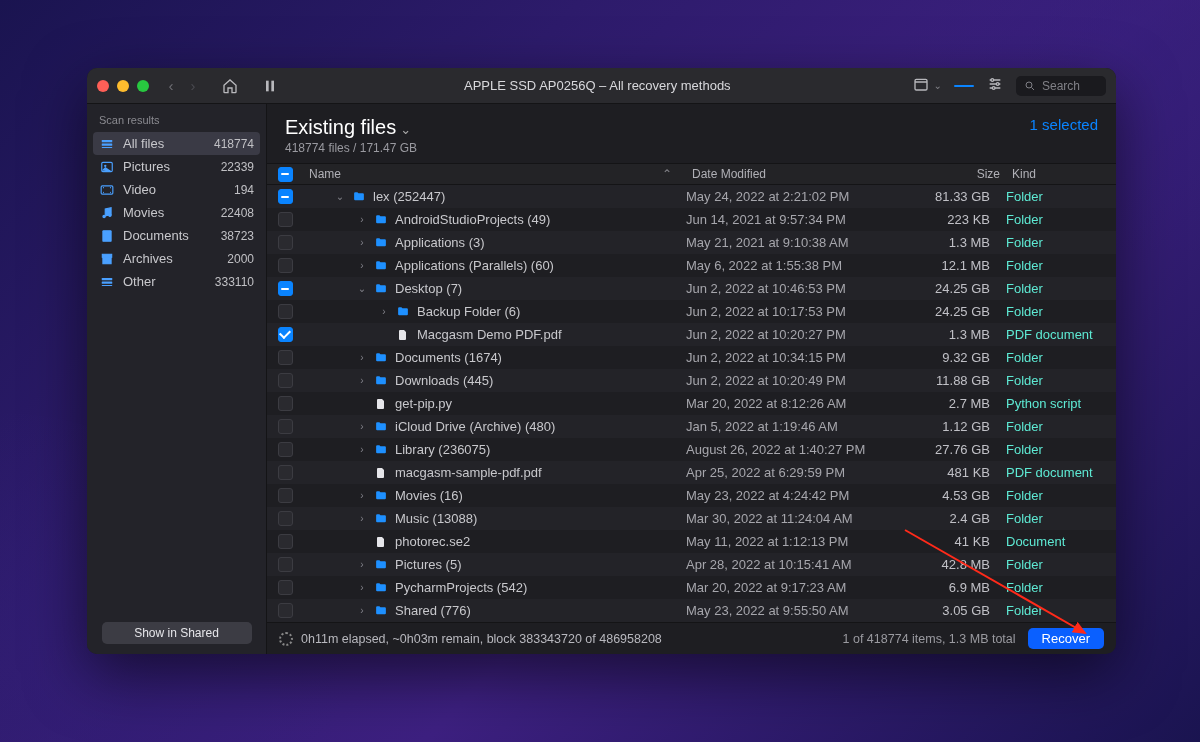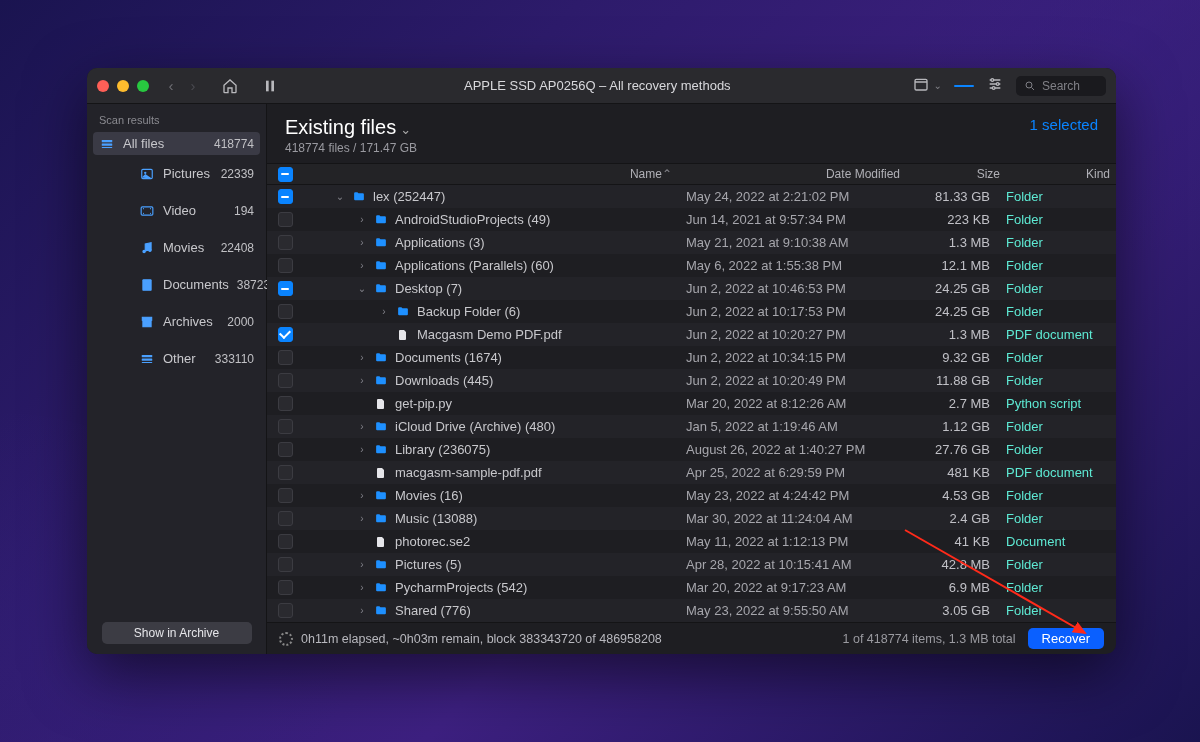--- a/index.html
+++ b/index.html
@@ -54,37 +54,37 @@
 .search span{color:#808086; font-size:12px;}
 
 .body { flex:1; display:flex; overflow:hidden; }
 .sidebar {
   width: 180px; flex: 0 0 180px;
   background: rgba(36,36,42,0.85);
   display:flex; flex-direction:column;
   border-right: 1px solid #141416;
 }
 .sb-head { font-size:11px; color:#8a8a90; padding:10px 12px 6px; }
-.sb-item { display:flex; align-items:center; padding:11px 12px; gap:8px; color:#c8c8cc;margin-left:40px;}
+.sb-item { display:flex; align-items:center; padding:4px 12px; gap:8px; color:#c8c8cc;}
 .sb-item .count{ margin-left:auto; font-size:12px; color:#c0c0c4;}
 .sb-item.active { background:#3a3a45; border-radius:4px; margin:0 6px; padding:4px 6px;}
 .sb-icon { width:16px; height:14px; display:flex;align-items:center;justify-content:center;}
 .sb-icon svg{width:16px;height:14px; fill:#4aa0ff;}
 .sb-foot { margin-top:auto; padding:8px 12px 10px; display:flex; justify-content:center;}
 .finder-btn { background:rgba(110,110,120,0.35); color:#e6e6ea; border-radius:5px; padding:4px 16px; font-size:12px; width:150px; text-align:center;}
 
 .main { flex:1; display:flex; flex-direction:column; overflow:hidden; }
 .header { padding:12px 18px 8px; display:flex; align-items:flex-start;}
 .header h1 { color:#fff; font-size:20px; font-weight:400;}
 .header h1 .chev{font-size:13px; color:#aaa; margin-left:4px;}
 .header .sub { font-size:12px; color:#9a9aa0; margin-top:2px;}
 .header .right{ margin-left:auto; color:#0a84ff; font-size:15px;}
 
 .cols { display:flex; height:22px; background:#232326; font-size:12px; color:#b0b0b6; align-items:center; border-top:1px solid #141416; border-bottom:1px solid #141416;}
-.cols > div{ padding:0 6px;text-align:right;}
+.cols > div{ padding:0 6px;}
 .c-chk{width:36px; display:flex;justify-content:center;}
 .c-name{flex:1; padding-left:12px;}
 .c-name .sort{float:right; margin-right:8px; color:#808086;}
 .c-date{width:220px;}
 .c-size{width:100px; text-align:right; padding-right:16px;}
 .c-kind{width:110px;}
 
 .rows { flex:1; overflow:hidden; }
 .row { display:flex; align-items:center; height:23px; font-size:13px;}
 .row.odd{background:#232328;}
@@ -244,21 +244,21 @@
                 <rect x="3" y="5" width="18" height="4" rx="1"></rect>
                 <rect x="3" y="11" width="18" height="4" rx="1"></rect>
                 <rect x="3" y="17" width="18" height="2" rx="1"></rect>
               </svg>
             </span>
     <span>Other</span>
     <span class="count">333110</span>
           </div>
         </div>
       <div class="sb-foot">
-        <div class="finder-btn">Show in Archive</div>
+        <div class="finder-btn">Show in Shared</div>
       </div>
     </div>
 
     <div class="main">
       <div class="header">
         <div>
           <h1><span>Existing files</span><span class="chev">⌄</span></h1>
           <div class="sub">418774 files / 171.47 GB</div>
         </div>
         <div class="right">1 selected</div>

